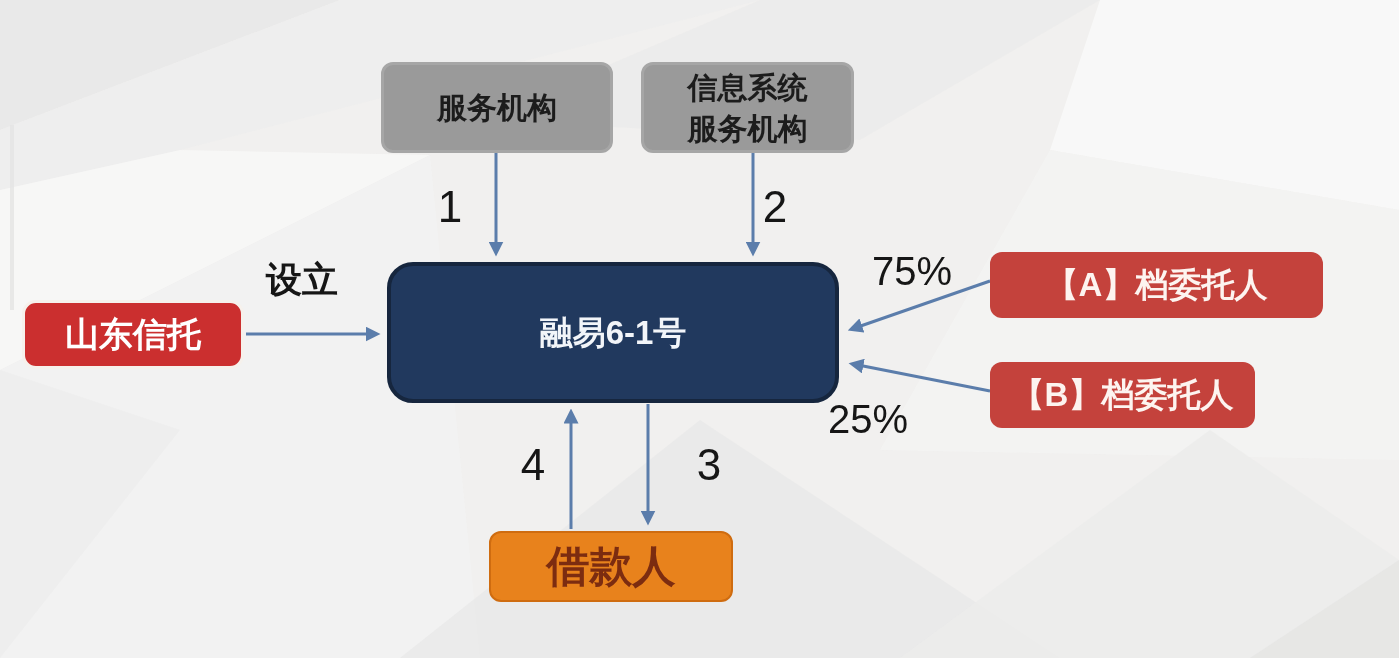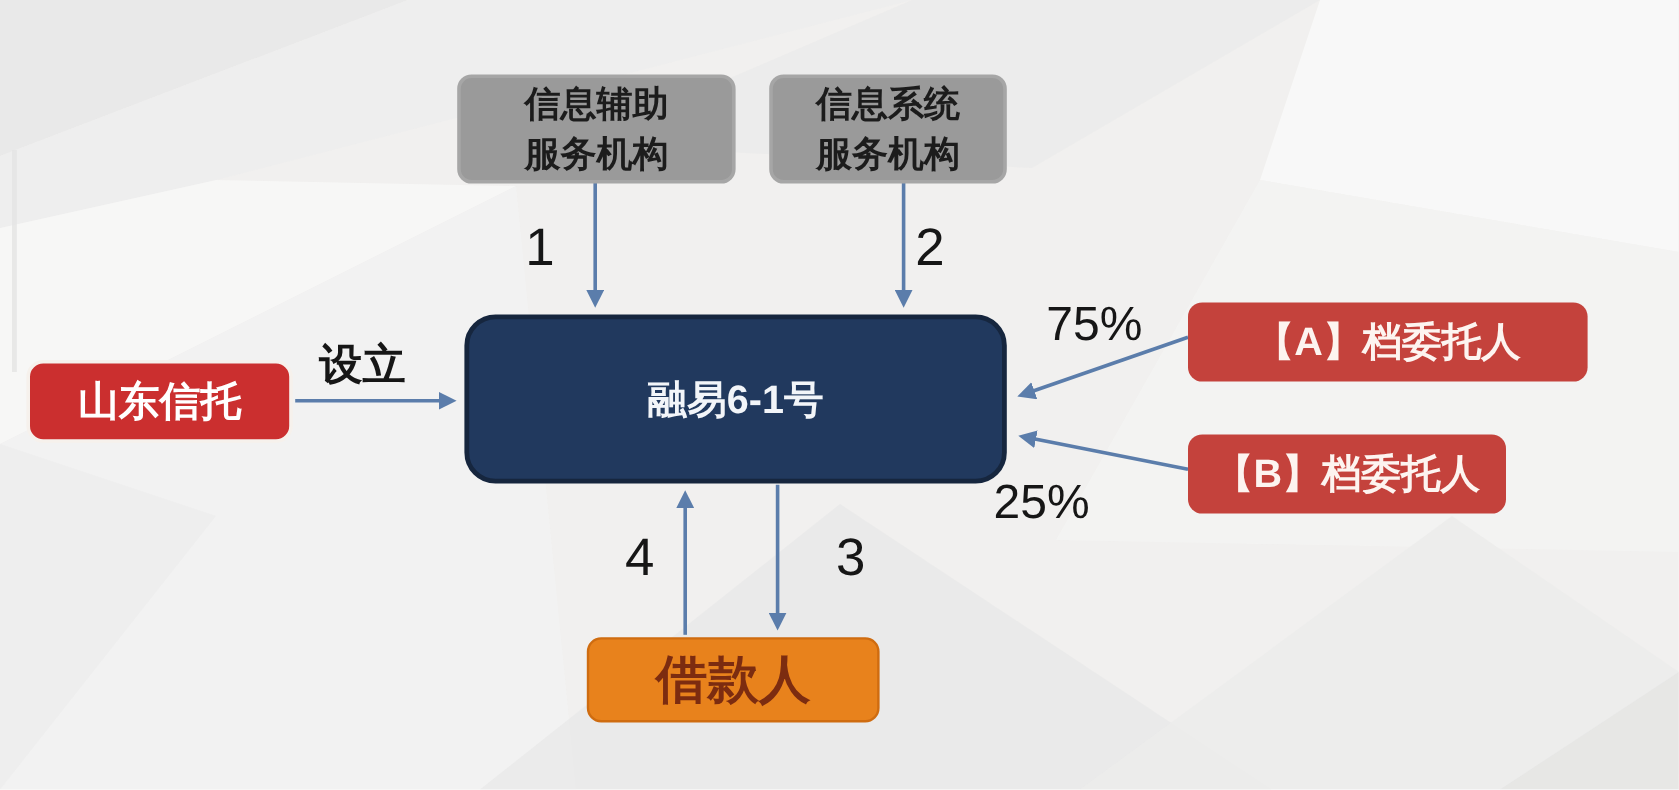--- a/index.html
+++ b/index.html
@@ -111,25 +111,24 @@
     <line class="arrow-line" x1="496" y1="152" x2="496" y2="252" marker-end="url(#ah)"></line>
     <line class="arrow-line" x1="753" y1="152" x2="753" y2="252" marker-end="url(#ah)"></line>
     <line class="arrow-line" x1="246" y1="334" x2="376" y2="334" marker-end="url(#ah)"></line>
     <line class="arrow-line" x1="990" y1="281" x2="852" y2="329" marker-end="url(#ah)"></line>
     <line class="arrow-line" x1="990" y1="391" x2="853" y2="364" marker-end="url(#ah)"></line>
     <line class="arrow-line" x1="648" y1="404" x2="648" y2="521" marker-end="url(#ah)"></line>
     <line class="arrow-line" x1="571" y1="529" x2="571" y2="413" marker-end="url(#ah)"></line>
   </svg>
 
   <div class="node node-gray" style="left:381px; top:62px; width:232px; height:91px;">
-    <div>信息辅助</div>
     <div>服务机构</div>
   </div>
 
-  <div class="node node-gray" style="left:641px; top:62px; width:198px; height:91px;">
+  <div class="node node-gray" style="left:641px; top:62px; width:213px; height:91px;">
     <div>信息系统</div>
     <div>服务机构</div>
   </div>
 
   <div class="node node-navy" style="left:387px; top:262px; width:452px; height:141px;">
     <div>融易6-1号</div>
   </div>
 
   <div class="node node-red-muted" style="left:990px; top:252px; width:333px; height:66px;">
     <div>【A】档委托人</div>
@@ -142,19 +141,19 @@
   <div class="node node-red-muted" style="left:990px; top:362px; width:265px; height:66px;">
     <div>【B】档委托人</div>
   </div>
 
   <div class="node node-orange" style="left:489px; top:531px; width:244px; height:71px;">
     <div>借款人</div>
   </div>
 
   <div class="edge-label edge-num" style="left:450px; top:207px;">1</div>
   <div class="edge-label edge-num" style="left:775px; top:207px;">2</div>
-  <div class="edge-label edge-word" style="left:302px; top:304px;text-align:right;">设立</div>
+  <div class="edge-label edge-word" style="left:302px; top:280px;text-align:right;">设立</div>
   <div class="edge-label edge-pct" style="left:912px; top:271px;">75%</div>
   <div class="edge-label edge-pct" style="left:868px; top:419px;">25%</div>
   <div class="edge-label edge-num" style="left:533px; top:465px;">4</div>
   <div class="edge-label edge-num" style="left:709px; top:465px;">3</div>
 
 </div>
 
 </body></html>

